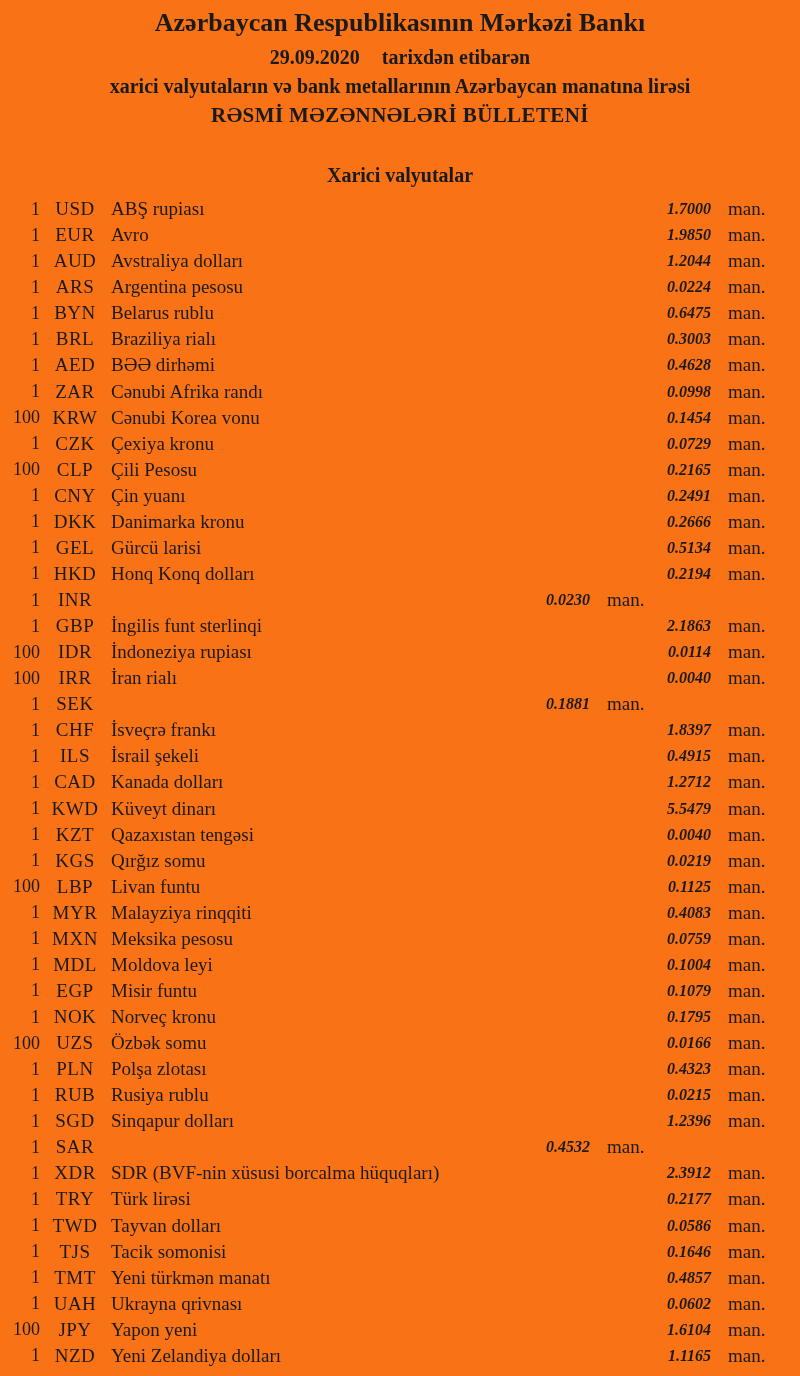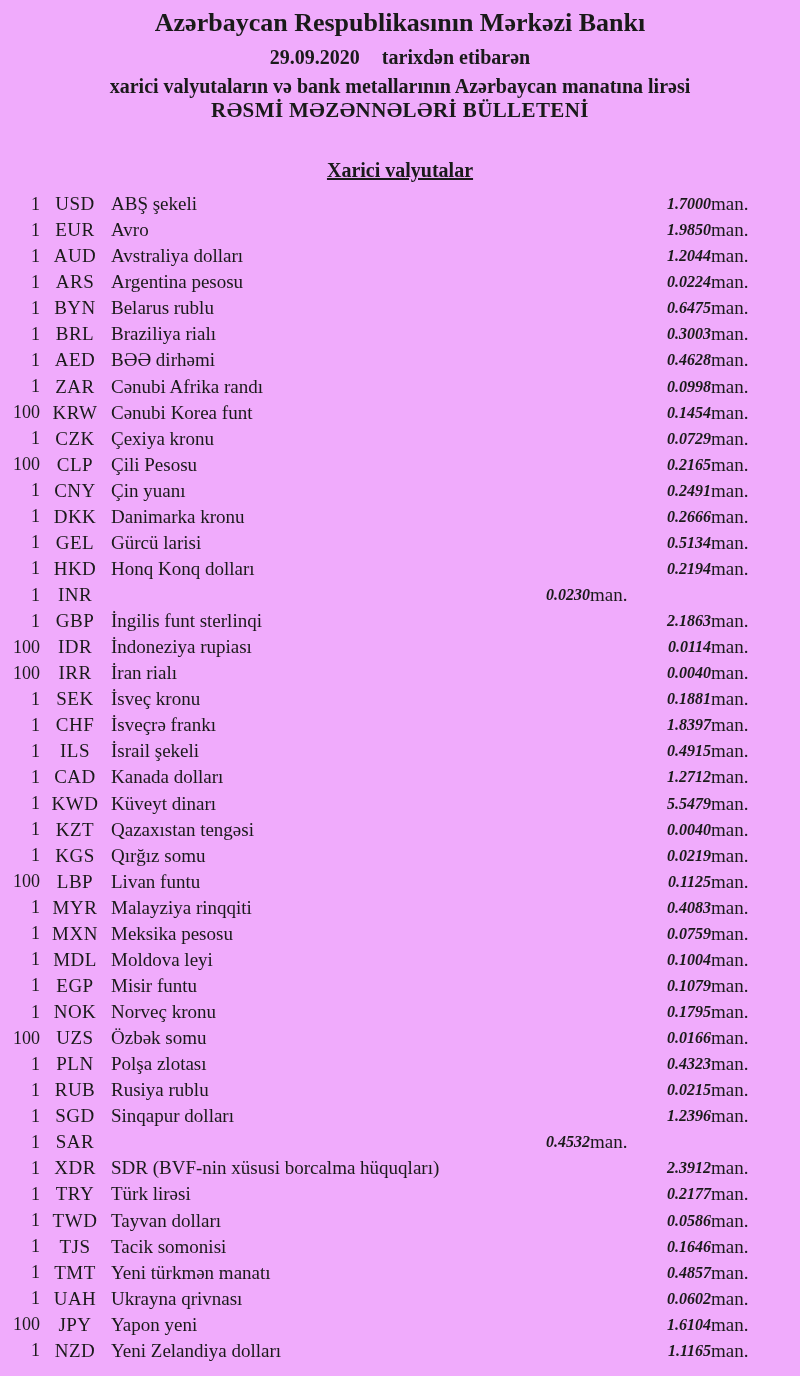--- a/index.html
+++ b/index.html
@@ -1,44 +1,44 @@
 <!DOCTYPE html>
 <html><head>
 <meta charset="utf-8">
 <style>
   html, body { margin:0; padding:0; background:#ffffff; }
   .page {
     position:relative;
     width:800px;
     height:1376px;
     margin:0 auto;
-    background:#f0abfc;
+    background:#f97316;
     color:#1a1a1a;
     font-family:"Liberation Serif","DejaVu Serif",serif;
     overflow:hidden;
   }
   .header { text-align:center; padding-top:8px; }
   .title   { font-size:26px; font-weight:700; line-height:1.15; }
   .date-line { font-size:20px; font-weight:700; line-height:1.15; margin-top:8px; }
   .date-line .date { margin-right:22px; }
   .subtitle { font-size:20px; font-weight:700; line-height:1.15; margin-top:6px; }
-  .bulletin { font-size:21px; font-weight:700; line-height:1.15; letter-spacing:0.4px; }
-  .section-title { text-align:center; font-size:20px; font-weight:700; line-height:1.15; margin-top:37px;text-decoration:underline; }
+  .bulletin { font-size:21px; font-weight:700; line-height:1.15; margin-top:5px; letter-spacing:0.4px; }
+  .section-title { text-align:center; font-size:20px; font-weight:700; line-height:1.15; margin-top:37px; }
   .rates { margin-top:9px; }
   .row {
     display:grid;
     grid-template-columns:40px 70px 480px 121px 61px;
     align-items:center;
     height:26.07px;
   }
   .qty  { text-align:right;  font-size:18px; }
   .code { text-align:center; font-size:19px; letter-spacing:0.5px; }
   .name { text-align:left;   font-size:19px; padding-left:1px; white-space:nowrap; }
   .rate { text-align:right;  font-size:16px; font-weight:700; font-style:italic; }
-  .unit { text-align:left;   font-size:19px; }
+  .unit { text-align:left;   font-size:19px; padding-left:17px; }
 </style>
 </head>
 <body>
 
 <div class="page">
 
   <div class="header">
     <div class="title">Azərbaycan Respublikasının Mərkəzi Bankı</div>
     <div class="date-line">
       <span class="date">29.09.2020</span><span>tarixdən etibarən</span>
@@ -46,21 +46,21 @@
     <div class="subtitle">xarici valyutaların və bank metallarının Azərbaycan manatına lirəsi</div>
     <div class="bulletin">RƏSMİ MƏZƏNNƏLƏRİ BÜLLETENİ</div>
   </div>
 
   <div class="section-title">Xarici valyutalar</div>
 
   <div class="rates">
     <div class="row">
       <span class="qty">1</span>
       <span class="code">USD</span>
-      <span class="name">ABŞ şekeli</span>
+      <span class="name">ABŞ rupiası</span>
       <span class="rate">1.7000</span>
       <span class="unit">man.</span>
     </div>
 
     <div class="row">
       <span class="qty">1</span>
       <span class="code">EUR</span>
       <span class="name">Avro</span>
       <span class="rate">1.9850</span>
       <span class="unit">man.</span>
@@ -110,21 +110,21 @@
       <span class="qty">1</span>
       <span class="code">ZAR</span>
       <span class="name">Cənubi Afrika randı</span>
       <span class="rate">0.0998</span>
       <span class="unit">man.</span>
     </div>
 
     <div class="row">
       <span class="qty">100</span>
       <span class="code">KRW</span>
-      <span class="name">Cənubi Korea funt</span>
+      <span class="name">Cənubi Korea vonu</span>
       <span class="rate">0.1454</span>
       <span class="unit">man.</span>
     </div>
 
     <div class="row">
       <span class="qty">1</span>
       <span class="code">CZK</span>
       <span class="name">Çexiya kronu</span>
       <span class="rate">0.0729</span>
       <span class="unit">man.</span>
@@ -197,21 +197,20 @@
       <span class="qty">100</span>
       <span class="code">IRR</span>
       <span class="name">İran rialı</span>
       <span class="rate">0.0040</span>
       <span class="unit">man.</span>
     </div>
 
     <div class="row">
       <span class="qty">1</span>
       <span class="code">SEK</span>
-      <span class="name">İsveç kronu</span>
       <span class="rate">0.1881</span>
       <span class="unit">man.</span>
     </div>
 
     <div class="row">
       <span class="qty">1</span>
       <span class="code">CHF</span>
       <span class="name">İsveçrə frankı</span>
       <span class="rate">1.8397</span>
       <span class="unit">man.</span>

